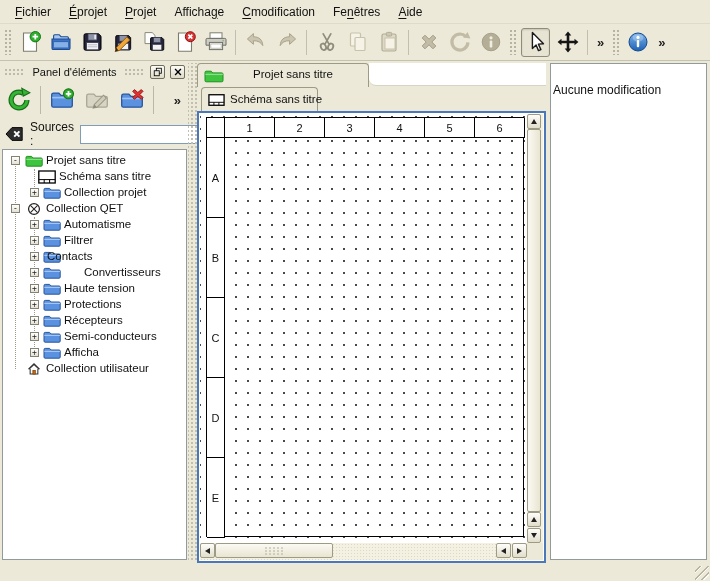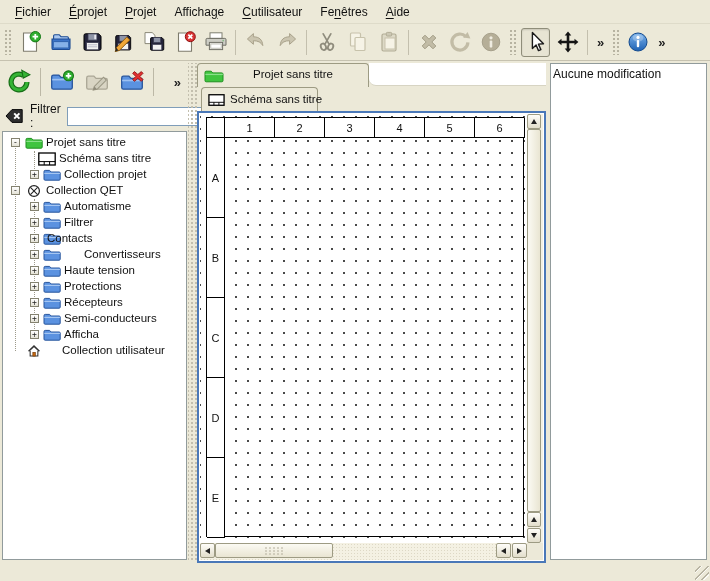--- a/index.html
+++ b/index.html
@@ -96,35 +96,35 @@
   .thumb.h { background:linear-gradient(#fbfaf3,#e9e5d2); }
   .grip-dots { position:absolute; left:50%; top:50%; width:20px; height:9px; transform:translate(-50%,-50%);
     background-image:radial-gradient(circle,#b3ae9c 0.9px,transparent 1.05px); background-size:4px 3px; }
   .tri-up    { width:0; height:0; border-left:3.5px solid transparent; border-right:3.5px solid transparent; border-bottom:5px solid #222; }
   .tri-down  { width:0; height:0; border-left:3.5px solid transparent; border-right:3.5px solid transparent; border-top:5px solid #222; }
   .tri-left  { width:0; height:0; border-top:3.5px solid transparent; border-bottom:3.5px solid transparent; border-right:5px solid #222; }
   .tri-right { width:0; height:0; border-top:3.5px solid transparent; border-bottom:3.5px solid transparent; border-left:5px solid #222; }
   
   .splitter { position:absolute; left:188px; top:63px; width:9px; height:497px;
     background-image:radial-gradient(circle,#c3bfae 1px,transparent 1.2px); background-size:4px 4px; background-position:2px 2px; }
-  .undo-list { flex:1; margin:0 1px; border:1px solid #919b9c; background:#fff; padding:2px 2px; overflow:hidden; }
+  .undo-list { flex:1; margin:0 1px; border:1px solid #919b9c; background:#fff; padding:18px 2px; overflow:hidden; }
   .undo-item { height:16px; line-height:16px; font-size:12px; white-space:nowrap; }
   .statusbar { position:absolute; left:0; top:563px; width:710px; height:18px; background:#ece9d8; }
   .grip { position:absolute; right:1px; bottom:1px; width:14px; height:14px;
     background:repeating-linear-gradient(135deg, transparent 0 3px, #b9b5a3 3px 4.5px, #fbfaf4 4.5px 5.5px); }
 </style>
 </head>
 <body>
 
 <div class="menubar">
   <div class="menu-item"><span></span><u>F</u><span>ichier</span></div>
   <div class="menu-item"><span></span><u>É</u><span>projet</span></div>
   <div class="menu-item"><span></span><u>P</u><span>rojet</span></div>
   <div class="menu-item"><span>Afficha</span><u>g</u><span>e</span></div>
-  <div class="menu-item"><span></span><u>C</u><span>utilisateur</span></div>
+  <div class="menu-item"><span></span><u>C</u><span>modification</span></div>
   <div class="menu-item"><span>Fe</span><u>n</u><span>êtres</span></div>
   <div class="menu-item"><span></span><u>A</u><span>ide</span></div>
 </div>
 
 <div class="toolbar">
   <div class="handle"></div>
 
   <div class="tbtn">
     <svg viewBox="0 0 24 24">
       <path d="M5.5 3 h9.5 l3.5 3.5 v14.7 h-13z" fill="#fff" stroke="#7d7b6c" stroke-width="1.1"></path>
@@ -273,20 +273,36 @@
       <circle cx="12" cy="12" r="9" fill="url(#gb)" stroke="#134a8e" stroke-width="1"></circle>
       <ellipse cx="12" cy="8" rx="5.4" ry="3.4" fill="#fff" opacity="0.28"></ellipse>
       <circle cx="12" cy="7.4" r="1.6" fill="#fff"></circle>
       <rect x="10.8" y="9.9" width="2.4" height="7.4" rx="1.1" fill="#fff"></rect>
     </svg>
   </div>
   <div class="chev">»</div>
 </div>
 
 <div class="dock" id="left-dock">
+  <div class="dock-title">
+    <div class="tex"></div>
+    <div class="dlabel">Panel d'éléments</div>
+    <div class="tex"></div>
+    <div class="dock-btn">
+      <svg viewBox="0 0 12 12">
+        <rect x="4" y="1.5" width="6" height="6" fill="none" stroke="#000" stroke-width="1"></rect>
+        <rect x="1.5" y="4.5" width="6" height="6" fill="#ece9d8" stroke="#000" stroke-width="1"></rect>
+      </svg>
+    </div>
+    <div class="dock-btn">
+      <svg viewBox="0 0 12 12">
+        <path d="M2.5 2.5 L9.5 9.5 M9.5 2.5 L2.5 9.5" stroke="#000" stroke-width="1.6"></path>
+      </svg>
+    </div>
+  </div>
 
   <div class="dock-toolbar">
     <div class="dbtn">
       <svg viewBox="0 0 24 24">
         <path d="M19.3 12 a7.3 7.3 0 1 1 -3-5.9" fill="none" stroke="#176e17" stroke-width="4.8"></path>
         <path d="M19.3 12 a7.3 7.3 0 1 1 -3-5.9" fill="none" stroke="#35b435" stroke-width="2.6"></path>
         <path d="M14.6 1.2 L15.9 8.4 L22 5.2z" fill="#35b435" stroke="#176e17" stroke-width="1"></path>
       </svg>
     </div>
     <div class="dsep"></div>
@@ -315,21 +331,21 @@
     <div class="dsep"></div>
     <div class="spacer"></div>
     <div class="chev">»</div>
   </div>
 
   <div class="filter-row">
     <svg viewBox="0 0 20 20">
       <path d="M2 10 L8 3.6 H18.2 V16.4 H8z" fill="#2e2e2e" stroke="#0a0a0a" stroke-width="1"></path>
       <path d="M10.2 7.4 L15.4 12.6 M15.4 7.4 L10.2 12.6" stroke="#fff" stroke-width="2"></path>
     </svg>
-    <span class="filter-label">Filtrer :</span>
+    <span class="filter-label">Sources :</span>
     <input class="filter-input" type="text" value="" style="">
   </div>
 
   <div class="tree">
     <div class="guide" style="left:12px; top:11px; height:208px;"></div>
     <div class="guide" style="left:31px; top:19px; height:24px;"></div>
     <div class="guide" style="left:31px; top:67px; height:136px;"></div>
   <div class="trow" style="top: 3px;">
         <span class="expander" style="left: 8px;">-</span>
         <span class="ticon" style="left: 22px;">
@@ -460,21 +476,21 @@
         <span class="tlabel" style="left: 61px;">Afficha</span>
       </div>
       <div class="trow" style="top: 211px;">
         <span class="ticon" style="left: 22px;">
           <svg viewBox="0 0 16 16">
             <path d="M1.8 8.2 L8 2.4 L14.2 8.2" fill="none" stroke="#333" stroke-width="1.7"></path>
             <path d="M3.6 7.4 V13.8 H12.4 V7.4" fill="#fff" stroke="#333" stroke-width="1.2"></path>
             <rect x="6.7" y="9.6" width="2.8" height="4.2" fill="#c96a11" stroke="#7a3d05" stroke-width="0.8"></rect>
           </svg>
         </span>
-        <span class="tlabel" style="left: 43px; margin-left: 16px;">Collection utilisateur</span>
+        <span class="tlabel" style="left: 43px;">Collection utilisateur</span>
       </div>
     </div>
 </div>
 
 <div class="splitter"></div>
 
 <div class="ptabbar">
   <div class="ptab-fill"></div>
   <div class="ptab">
     <span class="tab-icon">

